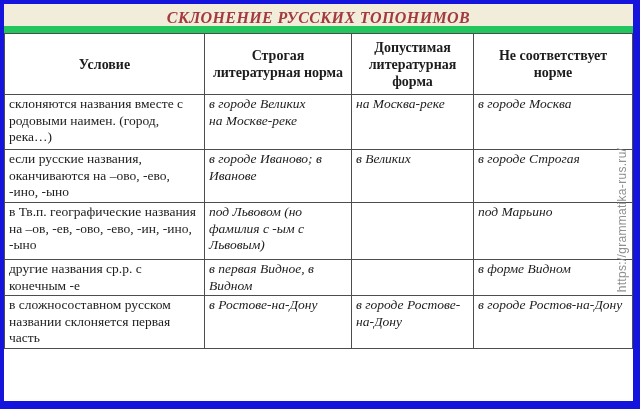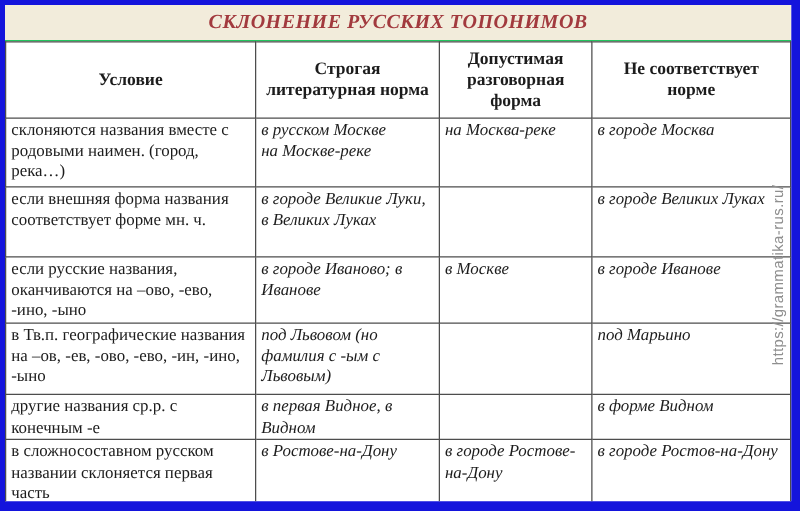--- a/index.html
+++ b/index.html
@@ -17,21 +17,21 @@
   }
   .inner {
     width: 100%; height: 100%;
     background: #ffffff;
     overflow: hidden;
   }
   .title-bar {
     box-sizing: border-box;
     height: 29px;
     background: #f2ecdb;
-    border-bottom: 1px solid #22c55e;
+    border-bottom: 7px solid #22c55e;
     text-align: center;
     font-style: italic;
     font-weight: bold;
     font-size: 16px;
     line-height: 27px;
     color: #a23a3e;
     letter-spacing: 0.4px;
   }
   table.topo {
     width: 100%;
@@ -98,43 +98,37 @@
       <colgroup>
         <col class="c1">
           <col class="c2">
           <col class="c3">
           <col class="c4">
       </colgroup>
       <thead>
         <tr>
           <th>Условие</th>
           <th>Строгая литературная норма</th>
-          <th>Допустимая разговорная форма</th>
+          <th>Допустимая литературная форма</th>
           <th>Не соответствует норме</th>
         </tr>
       </thead>
       <tbody>
         <tr class="r1">
           <td class="cond">склоняются названия вместе с родовыми наимен. (город, река…)</td>
-          <td class="ex">в русском Москве
+          <td class="ex">в городе Великих
 на Москве-реке</td>
           <td class="ex">на Москва-реке</td>
           <td class="ex">в городе Москва</td>
         </tr>
-        <tr class="r2">
-          <td class="cond">если внешняя форма названия соответствует форме мн. ч.</td>
-          <td class="ex">в городе Великие Луки, в Великих Луках</td>
-          <td class="ex"></td>
-          <td class="ex">в городе Великих Луках</td>
-        </tr>
         <tr class="r3">
           <td class="cond">если русские названия, оканчиваются на –ово, -ево, -ино, -ыно</td>
           <td class="ex">в городе Иваново; в Иванове</td>
-          <td class="ex">в Москве</td>
-          <td class="ex">в городе Иванове</td>
+          <td class="ex">в Великих</td>
+          <td class="ex">в городе Строгая</td>
         </tr>
         <tr class="r4">
           <td class="cond">в Тв.п. географические названия на –ов, -ев, -ово, -ево, -ин, -ино, -ыно</td>
           <td class="ex">под Львовом (но фамилия с -ым с Львовым)</td>
           <td class="ex"></td>
           <td class="ex">под Марьино</td>
         </tr>
         <tr class="r5">
           <td class="cond">другие названия ср.р. с конечным -е</td>
           <td class="ex">в первая Видное, в Видном</td>

